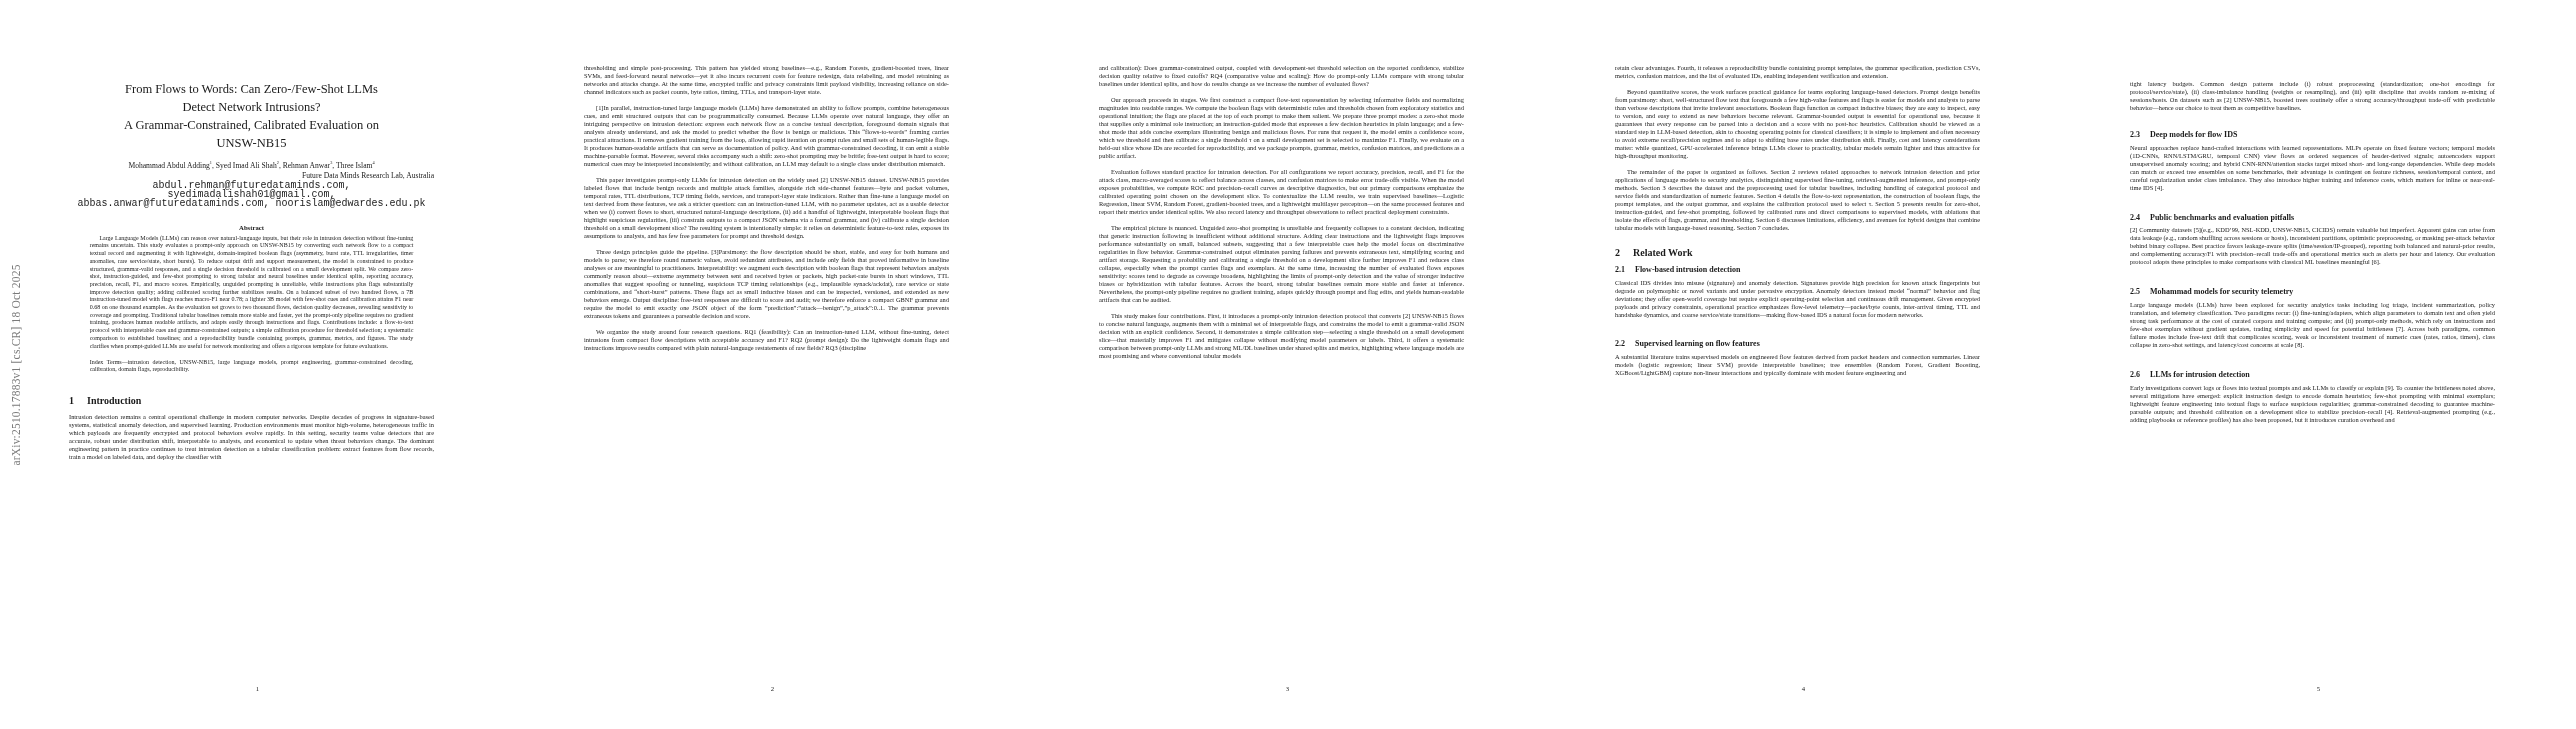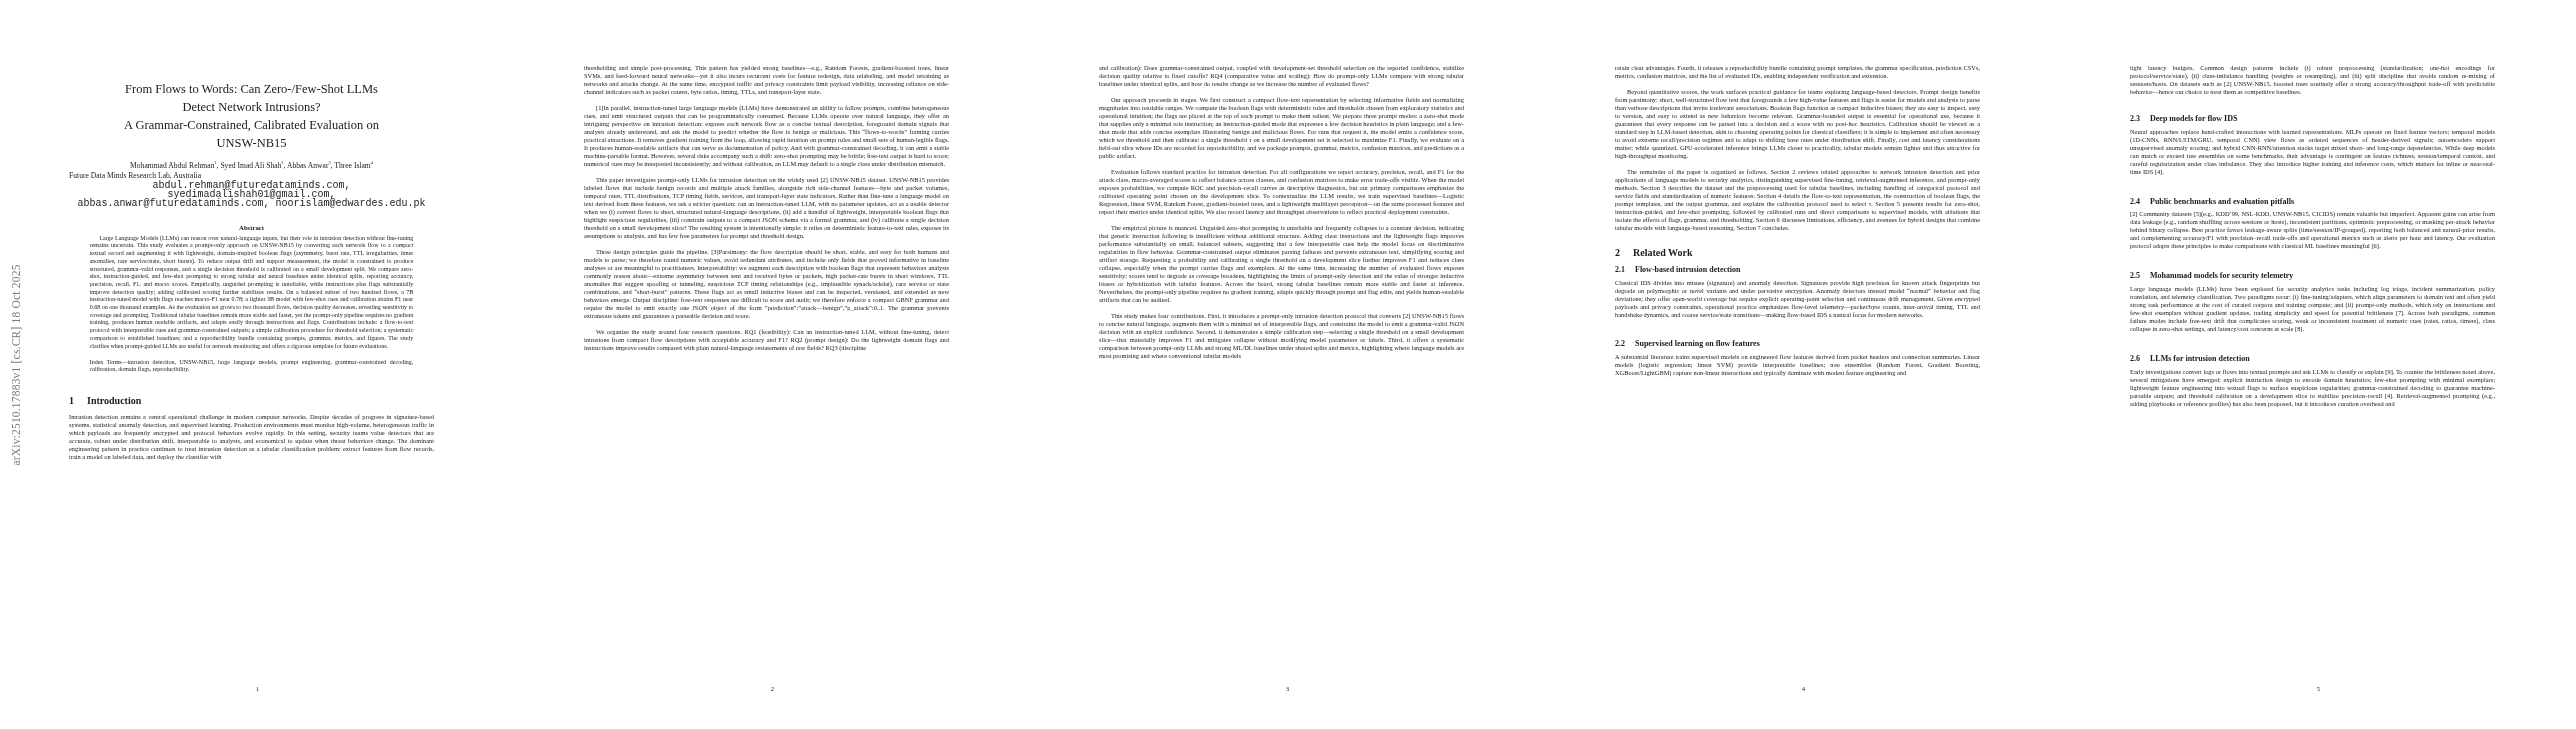--- a/index.html
+++ b/index.html
@@ -10,21 +10,21 @@
          transform:translate(-50%,-50%) rotate(-90deg); font-size:11.5px; color:#7a7a7a;
          font-family:"Liberation Serif",serif; letter-spacing:0.2px; }
   .page { position:absolute; top:0; width:515px; height:544px; }
   .p1 { left:0; } .p2 { left:515px; } .p3 { left:1030px; } .p4 { left:1546px; } .p5 { left:2061px; }
   .col { position:absolute; left:69px; width:365px; }
   .body-text { font-size:6.4px; line-height:8px; text-align:justify; margin:0; }
   .indent { text-indent:12px; }
   .para-gap { height:8px; }
   .title { text-align:center; font-size:12.5px; line-height:18px; margin:0; font-weight:normal; }
   .authors { text-align:center; font-size:7.6px; line-height:10.3px; margin:6px 0 0 0; }
-  .affil { text-align:left; font-size:7.6px; line-height:10.3px; margin:0; }
+  .affil { text-align:right; font-size:7.6px; line-height:10.3px; margin:0; }
   .emails { text-align:center; font-family:"Liberation Mono","DejaVu Sans Mono",monospace;
             font-size:10px; line-height:9px; margin:0; }
   .abstract-head { text-align:center; font-weight:bold; font-size:6.7px; margin:16px 0 3.6px 0; }
   .abstract { font-size:6px; line-height:7.7px; text-align:justify; margin:0 20.7px; text-indent:9.7px; }
   .index-terms { font-size:6px; line-height:7.7px; text-align:justify; margin:8.5px 20.7px 0 20.7px; }
   .sec-h { font-weight:bold; font-size:10px; margin:0 0 7.3px 0; }
   .sec-h .num { display:inline-block; width:18px; }
   .subsec-h { font-weight:bold; font-size:8px; margin:0 0 4.9px 0; }
   .subsec-h .num { display:inline-block; width:20px; }
   .page-num { position:absolute; top:685px; left:0; width:515px; text-align:center; font-size:6.7px; }
@@ -39,23 +39,23 @@
 
 <div class="page p1">
   <div class="col" style="top:80px;">
     <div>
       <p class="title">From Flows to Words: Can Zero-/Few-Shot LLMs</p>
       <p class="title">Detect Network Intrusions?</p>
       <p class="title">A Grammar-Constrained, Calibrated Evaluation on</p>
       <p class="title">UNSW-NB15</p>
     </div>
     <p class="authors">
-      <span>Mohammad Abdul Rehman</span><sup>1</sup>,
+      <span>Mohammad Abdul Adding</span><sup>1</sup>,
       <span>Syed Imad Ali Shah</span><sup>2</sup>,
-      <span>Abbas Anwar</span><sup>3</sup>,
+      <span>Rehman Anwar</span><sup>3</sup>,
       <span>Three Islam</span><sup>4</sup>
     </p>
     <p class="affil">Future Data Minds Research Lab, Australia</p>
     <p class="emails">abdul.rehman@futuredataminds.com, syedimadalishah01@gmail.com,</p>
     <p class="emails">abbas.anwar@futuredataminds.com, noorislam@edwardes.edu.pk</p>
 
     <div class="abstract-head">Abstract</div>
     <p class="abstract">Large Language Models (LLMs) can reason over natural-language inputs, but their role in intrusion detection without fine-tuning remains uncertain. This study evaluates a prompt-only approach on UNSW-NB15 by converting each network flow to a compact textual record and augmenting it with lightweight, domain-inspired boolean flags (asymmetry, burst rate, TTL irregularities, timer anomalies, rare service/state, short bursts). To reduce output drift and support measurement, the model is constrained to produce structured, grammar-valid responses, and a single decision threshold is calibrated on a small development split. We compare zero-shot, instruction-guided, and few-shot prompting to strong tabular and neural baselines under identical splits, reporting accuracy, precision, recall, F1, and macro scores. Empirically, unguided prompting is unreliable, while instructions plus flags substantially improve detection quality; adding calibrated scoring further stabilizes results. On a balanced subset of two hundred flows, a 7B instruction-tuned model with flags reaches macro-F1 near 0.78; a lighter 3B model with few-shot cues and calibration attains F1 near 0.68 on one thousand examples. As the evaluation set grows to two thousand flows, decision quality decreases, revealing sensitivity to coverage and prompting. Traditional tabular baselines remain more stable and faster, yet the prompt-only pipeline requires no gradient training, produces human readable artifacts, and adapts easily through instructions and flags. Contributions include: a flow-to-text protocol with interpretable cues and grammar-constrained outputs; a simple calibration procedure for threshold selection; a systematic comparison to established baselines; and a reproducibility bundle containing prompts, grammar, metrics, and figures. The study clarifies when prompt-guided LLMs are useful for network monitoring and offers a rigorous template for future evaluations.</p>
     <p class="index-terms">Index Terms—intrusion detection, UNSW-NB15, large language models, prompt engineering, grammar-constrained decoding, calibration, domain flags, reproducibility.</p>
 
@@ -116,21 +116,21 @@
     <div style="height:20.7px;"></div>
     <div class="subsec-h">
       <span class="num">2.2</span><span>Supervised learning on flow features</span>
     </div>
     <p class="body-text">A substantial literature trains supervised models on engineered flow features derived from packet headers and connection summaries. Linear models (logistic regression; linear SVM) provide interpretable baselines; tree ensembles (Random Forest, Gradient Boosting, XGBoost/LightGBM) capture non-linear interactions and typically dominate with modest feature engineering and</p>
   </div>
   <div class="page-num">4</div>
 </div>
 
 <div class="page p5">
-  <div class="col" style="top:64px;">
+  <div class="col" style="top:80px;">
     <p class="body-text">tight latency budgets. Common design patterns include (i) robust preprocessing (standardization; one-hot encodings for protocol/service/state), (ii) class-imbalance handling (weights or resampling), and (iii) split discipline that avoids random re-mixing of sessions/hosts. On datasets such as [2] UNSW-NB15, boosted trees routinely offer a strong accuracy/throughput trade-off with predictable behavior—hence our choice to treat them as competitive baselines.</p>
     <div style="height:18px;"></div>
     <div class="subsec-h">
       <span class="num">2.3</span><span>Deep models for flow IDS</span>
     </div>
     <p class="body-text">Neural approaches replace hand-crafted interactions with learned representations. MLPs operate on fixed feature vectors; temporal models (1D-CNNs, RNN/LSTM/GRU, temporal CNN) view flows as ordered sequences of header-derived signals; autoencoders support unsupervised anomaly scoring; and hybrid CNN-RNN/attention stacks target mixed short- and long-range dependencies. While deep models can match or exceed tree ensembles on some benchmarks, their advantage is contingent on feature richness, session/temporal context, and careful regularization under class imbalance. They also introduce higher training and inference costs, which matters for inline or near-real-time IDS [4].</p>
     <div style="height:20.7px;"></div>
     <div class="subsec-h">
       <span class="num">2.4</span><span>Public benchmarks and evaluation pitfalls</span>
     </div>

